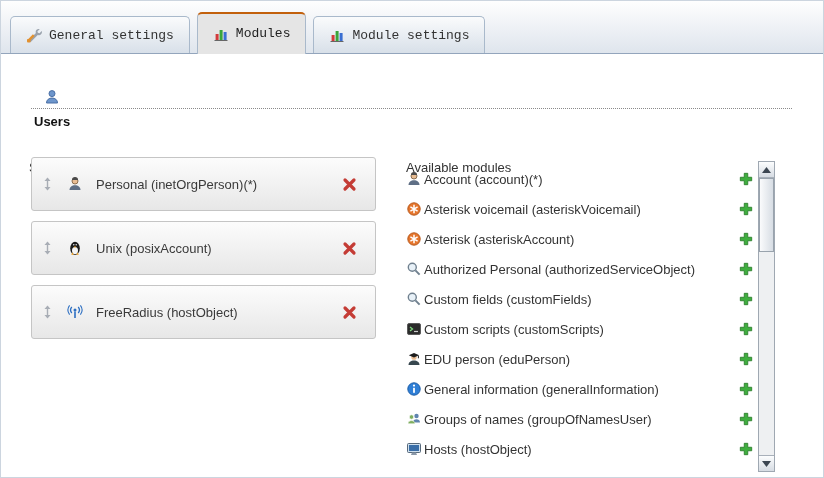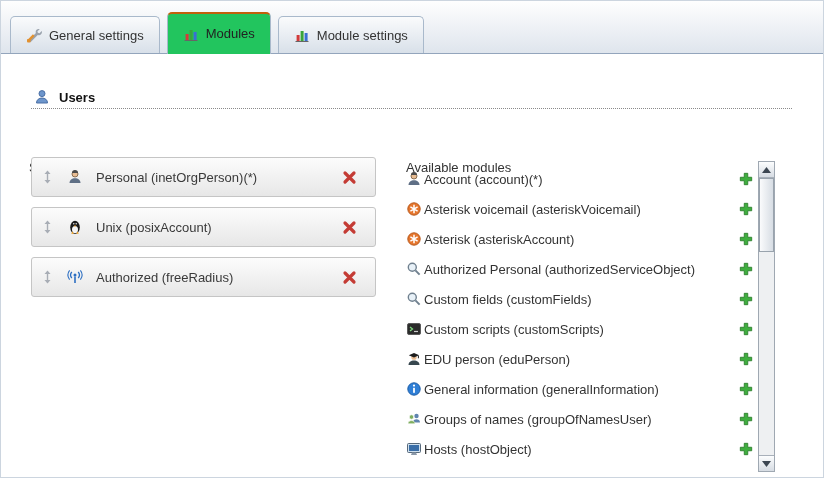--- a/index.html
+++ b/index.html
@@ -29,57 +29,59 @@
     border-top: 1px solid #93a5bc;
   }
   .tabbar {
     position: absolute;
     left: 9px; top: 0;
     height: 52px;
     display: flex;
     align-items: flex-end;
     gap: 7px;
     z-index: 3;
+    font-family: Liberation Mono, monospace;
   }
   .tab {
     display: flex;
     align-items: center;
     gap: 7px;
     height: 37px;
     padding: 0 15px;
     background: linear-gradient(#fafbfc, #d8e0e9);
     border: 1px solid #a9b9cb;
     border-bottom: none;
     border-radius: 5px 5px 0 0;
     font-size: 13px;
     color: #333;
     cursor: pointer;
     white-space: nowrap;
   }
   .tab.active {
     height: 42px;
-    background: #22c55e;
+    background: #e5e5e5;
     border-top: 2px solid #c2600c;
     margin-bottom: -1px;
     padding-bottom: 1px;
     color: #222;
     text-align: center;
   }
   .icon16 { width: 16px; height: 16px; flex: 0 0 auto; display: inline-block; }
   .icon16 svg, .iconsm svg { display: block; }
 
   .users-header {
     position: absolute;
     left: 33px; top: 88px;
     display: flex;
     align-items: center;
     gap: 9px;
     font-size: 13px;
     font-weight: bold;
     color: #111;
+    flex-direction: column;
   }
   .dotted {
     position: absolute;
     left: 30px; right: 31px; top: 107px;
     border-top: 1px dotted #8a8a8a;
   }
   .col-heading {
     position: absolute;
     top: 119px;
     font-size: 13px;
@@ -91,21 +93,21 @@
 
   .sel-list {
     position: absolute;
     left: 30px; top: 156px;
     width: 345px;
     display: flex;
     flex-direction: column;
     gap: 10px;
   }
   .sel-item {
-    height: 40px;
+    height: 54px;
     display: flex;
     align-items: center;
     padding: 0 11px;
     background: linear-gradient(#fcfcfc, #e7e7e7);
     border: 1px solid #c5c5c5;
     border-radius: 3px;
     cursor: move;
   }
   .drag { margin-right: 15px; display: flex; }
   .sel-label { margin-left: 13px; font-size: 13px; color: #3a3a3a; }
@@ -269,21 +271,21 @@
       <span class="icon16">
         <svg width="16" height="16" viewBox="0 0 16 16">
           <circle cx="8" cy="6" r="1.5" fill="#2d6fc2"></circle>
           <path d="M8 7.5V14" stroke="#2d6fc2" stroke-width="1.6"></path>
           <path d="M4.8 3a4.6 4.6 0 0 0 0 6" fill="none" stroke="#2d6fc2" stroke-width="1.3"></path>
           <path d="M11.2 3a4.6 4.6 0 0 1 0 6" fill="none" stroke="#2d6fc2" stroke-width="1.3"></path>
           <path d="M2.6 1.4a7.6 7.6 0 0 0 0 9.2" fill="none" stroke="#2d6fc2" stroke-width="1.1"></path>
           <path d="M13.4 1.4a7.6 7.6 0 0 1 0 9.2" fill="none" stroke="#2d6fc2" stroke-width="1.1"></path>
         </svg>
       </span>
-      <span class="sel-label">Authorized (freeRadius)</span>
+      <span class="sel-label">FreeRadius (hostObject)</span>
       <span class="del-btn iconsm">
         <svg width="15" height="15" viewBox="0 0 15 15">
           <path d="M3 3 12 12 M12 3 3 12" stroke="#c43c35" stroke-width="3.2" stroke-linecap="round"></path>
         </svg>
       </span>
     </div>
 
   </div>
 
   <div class="avail-list">

